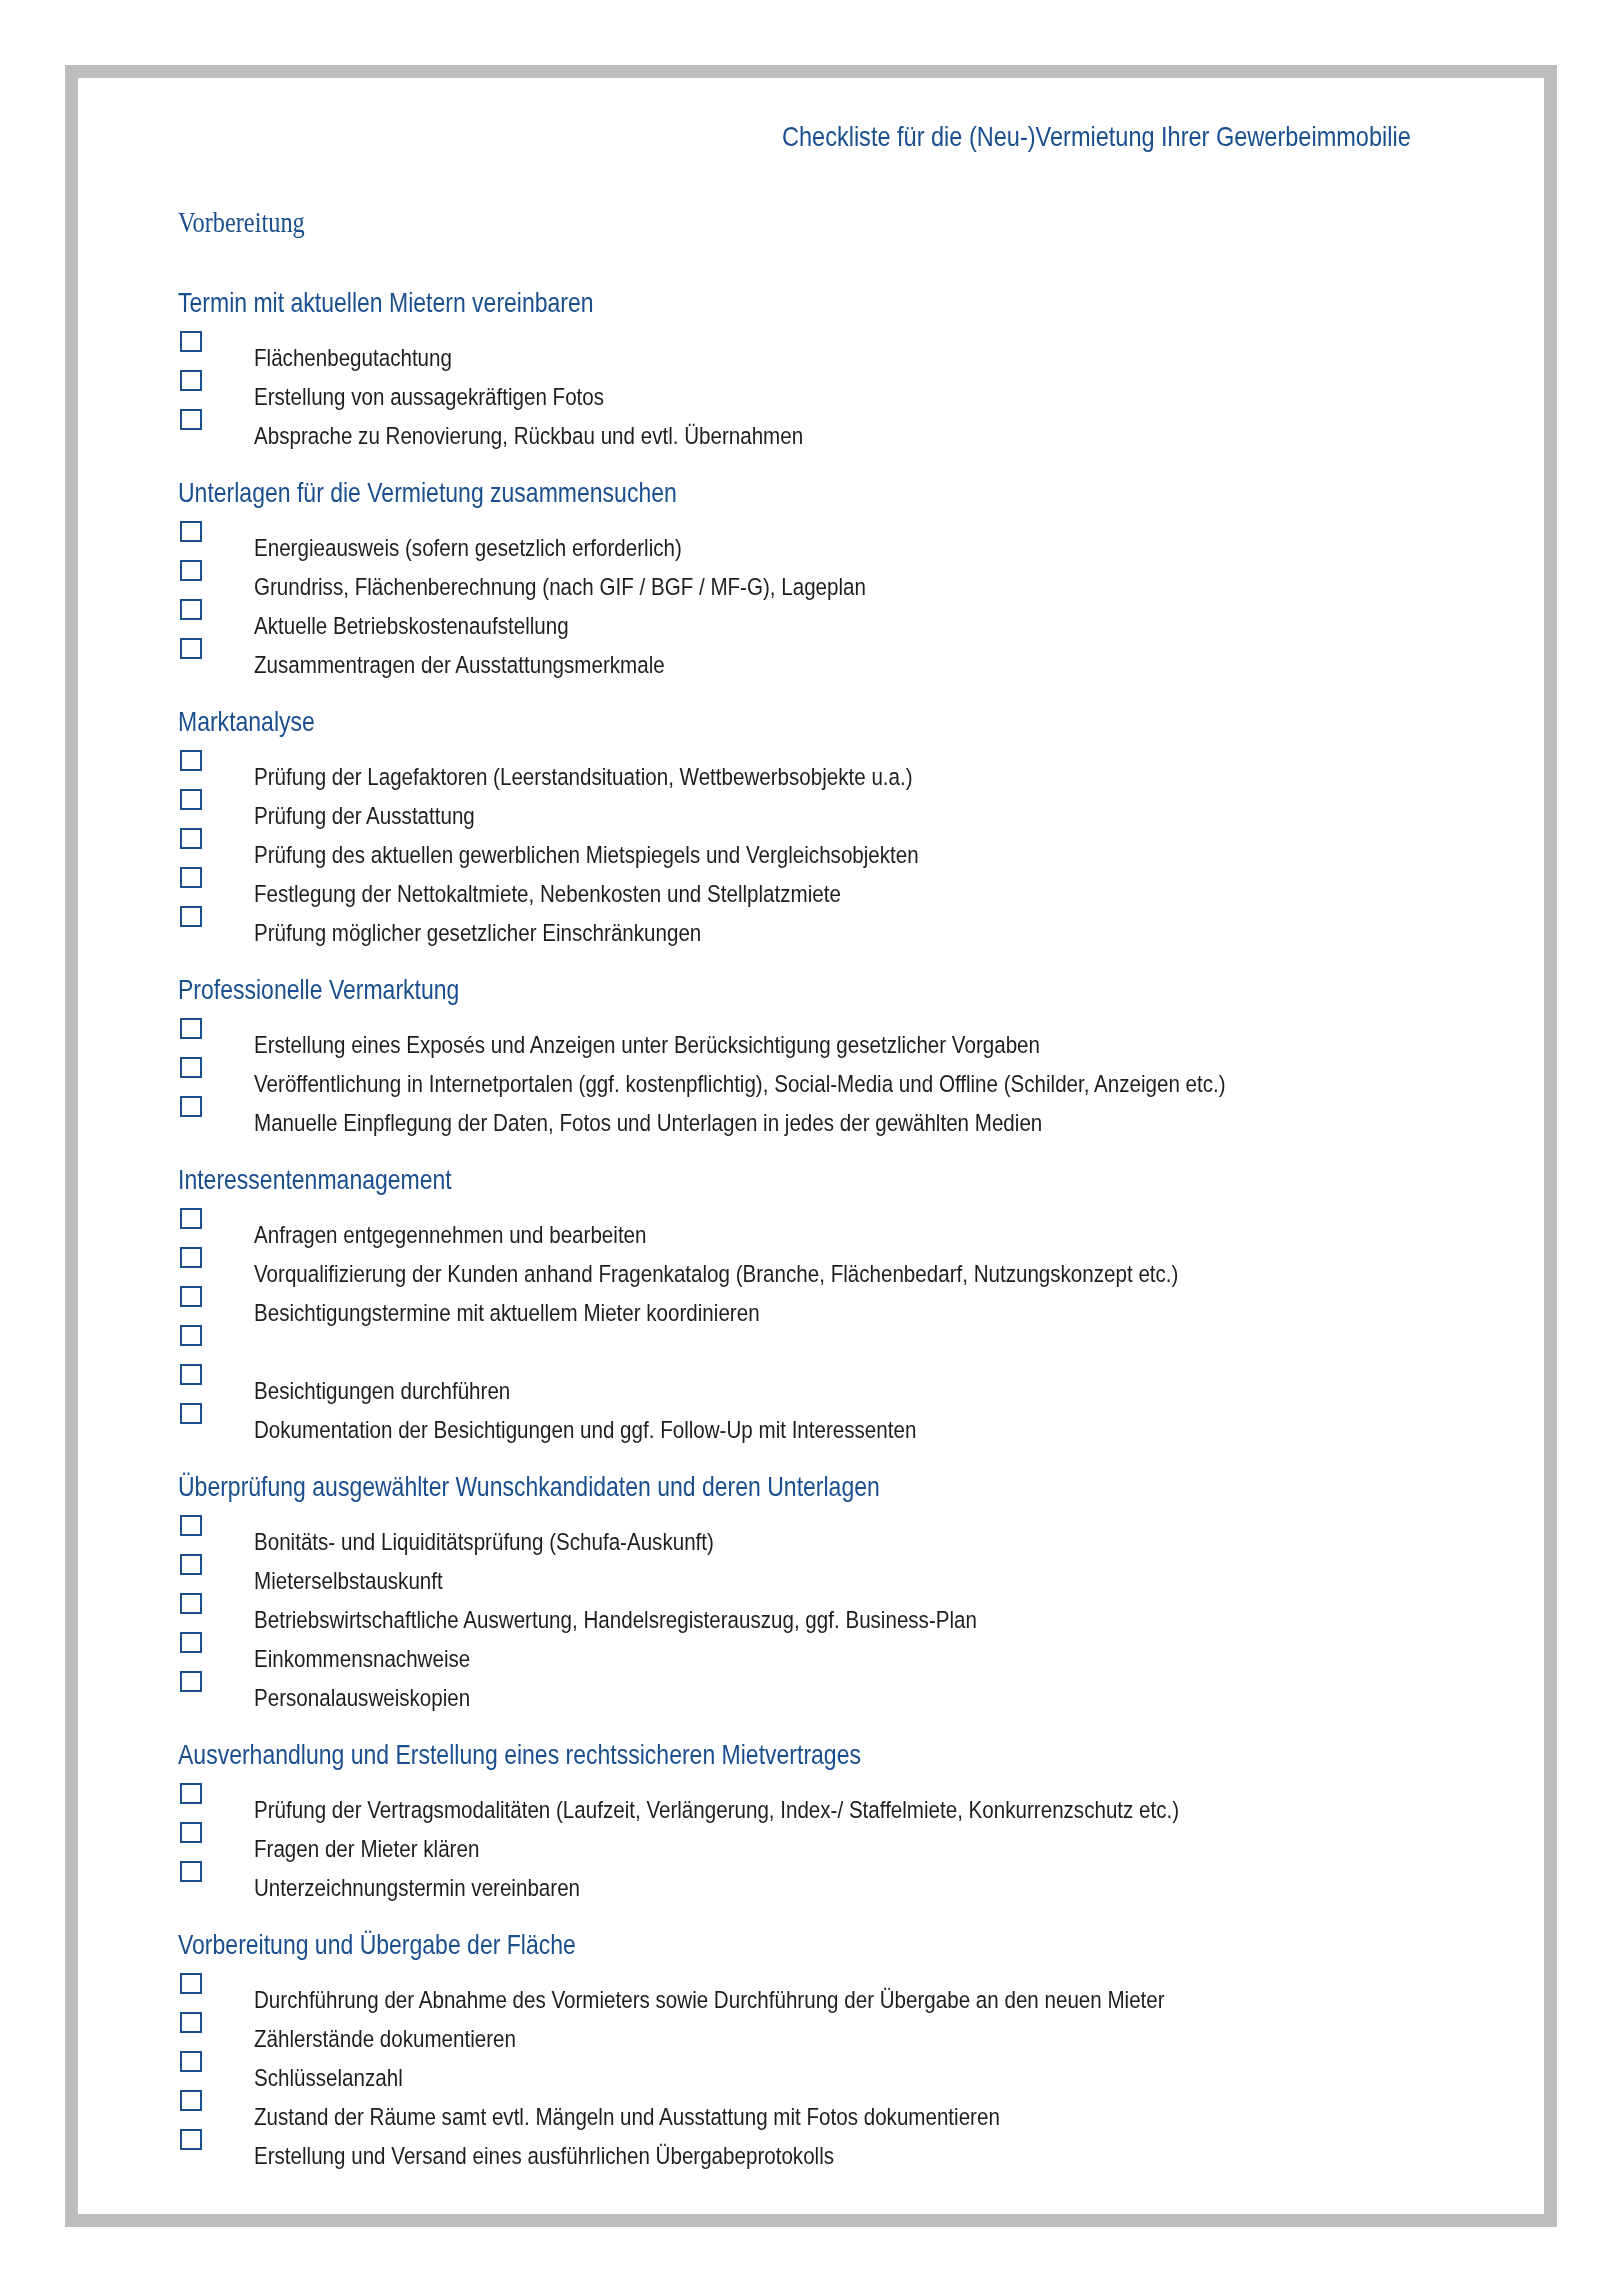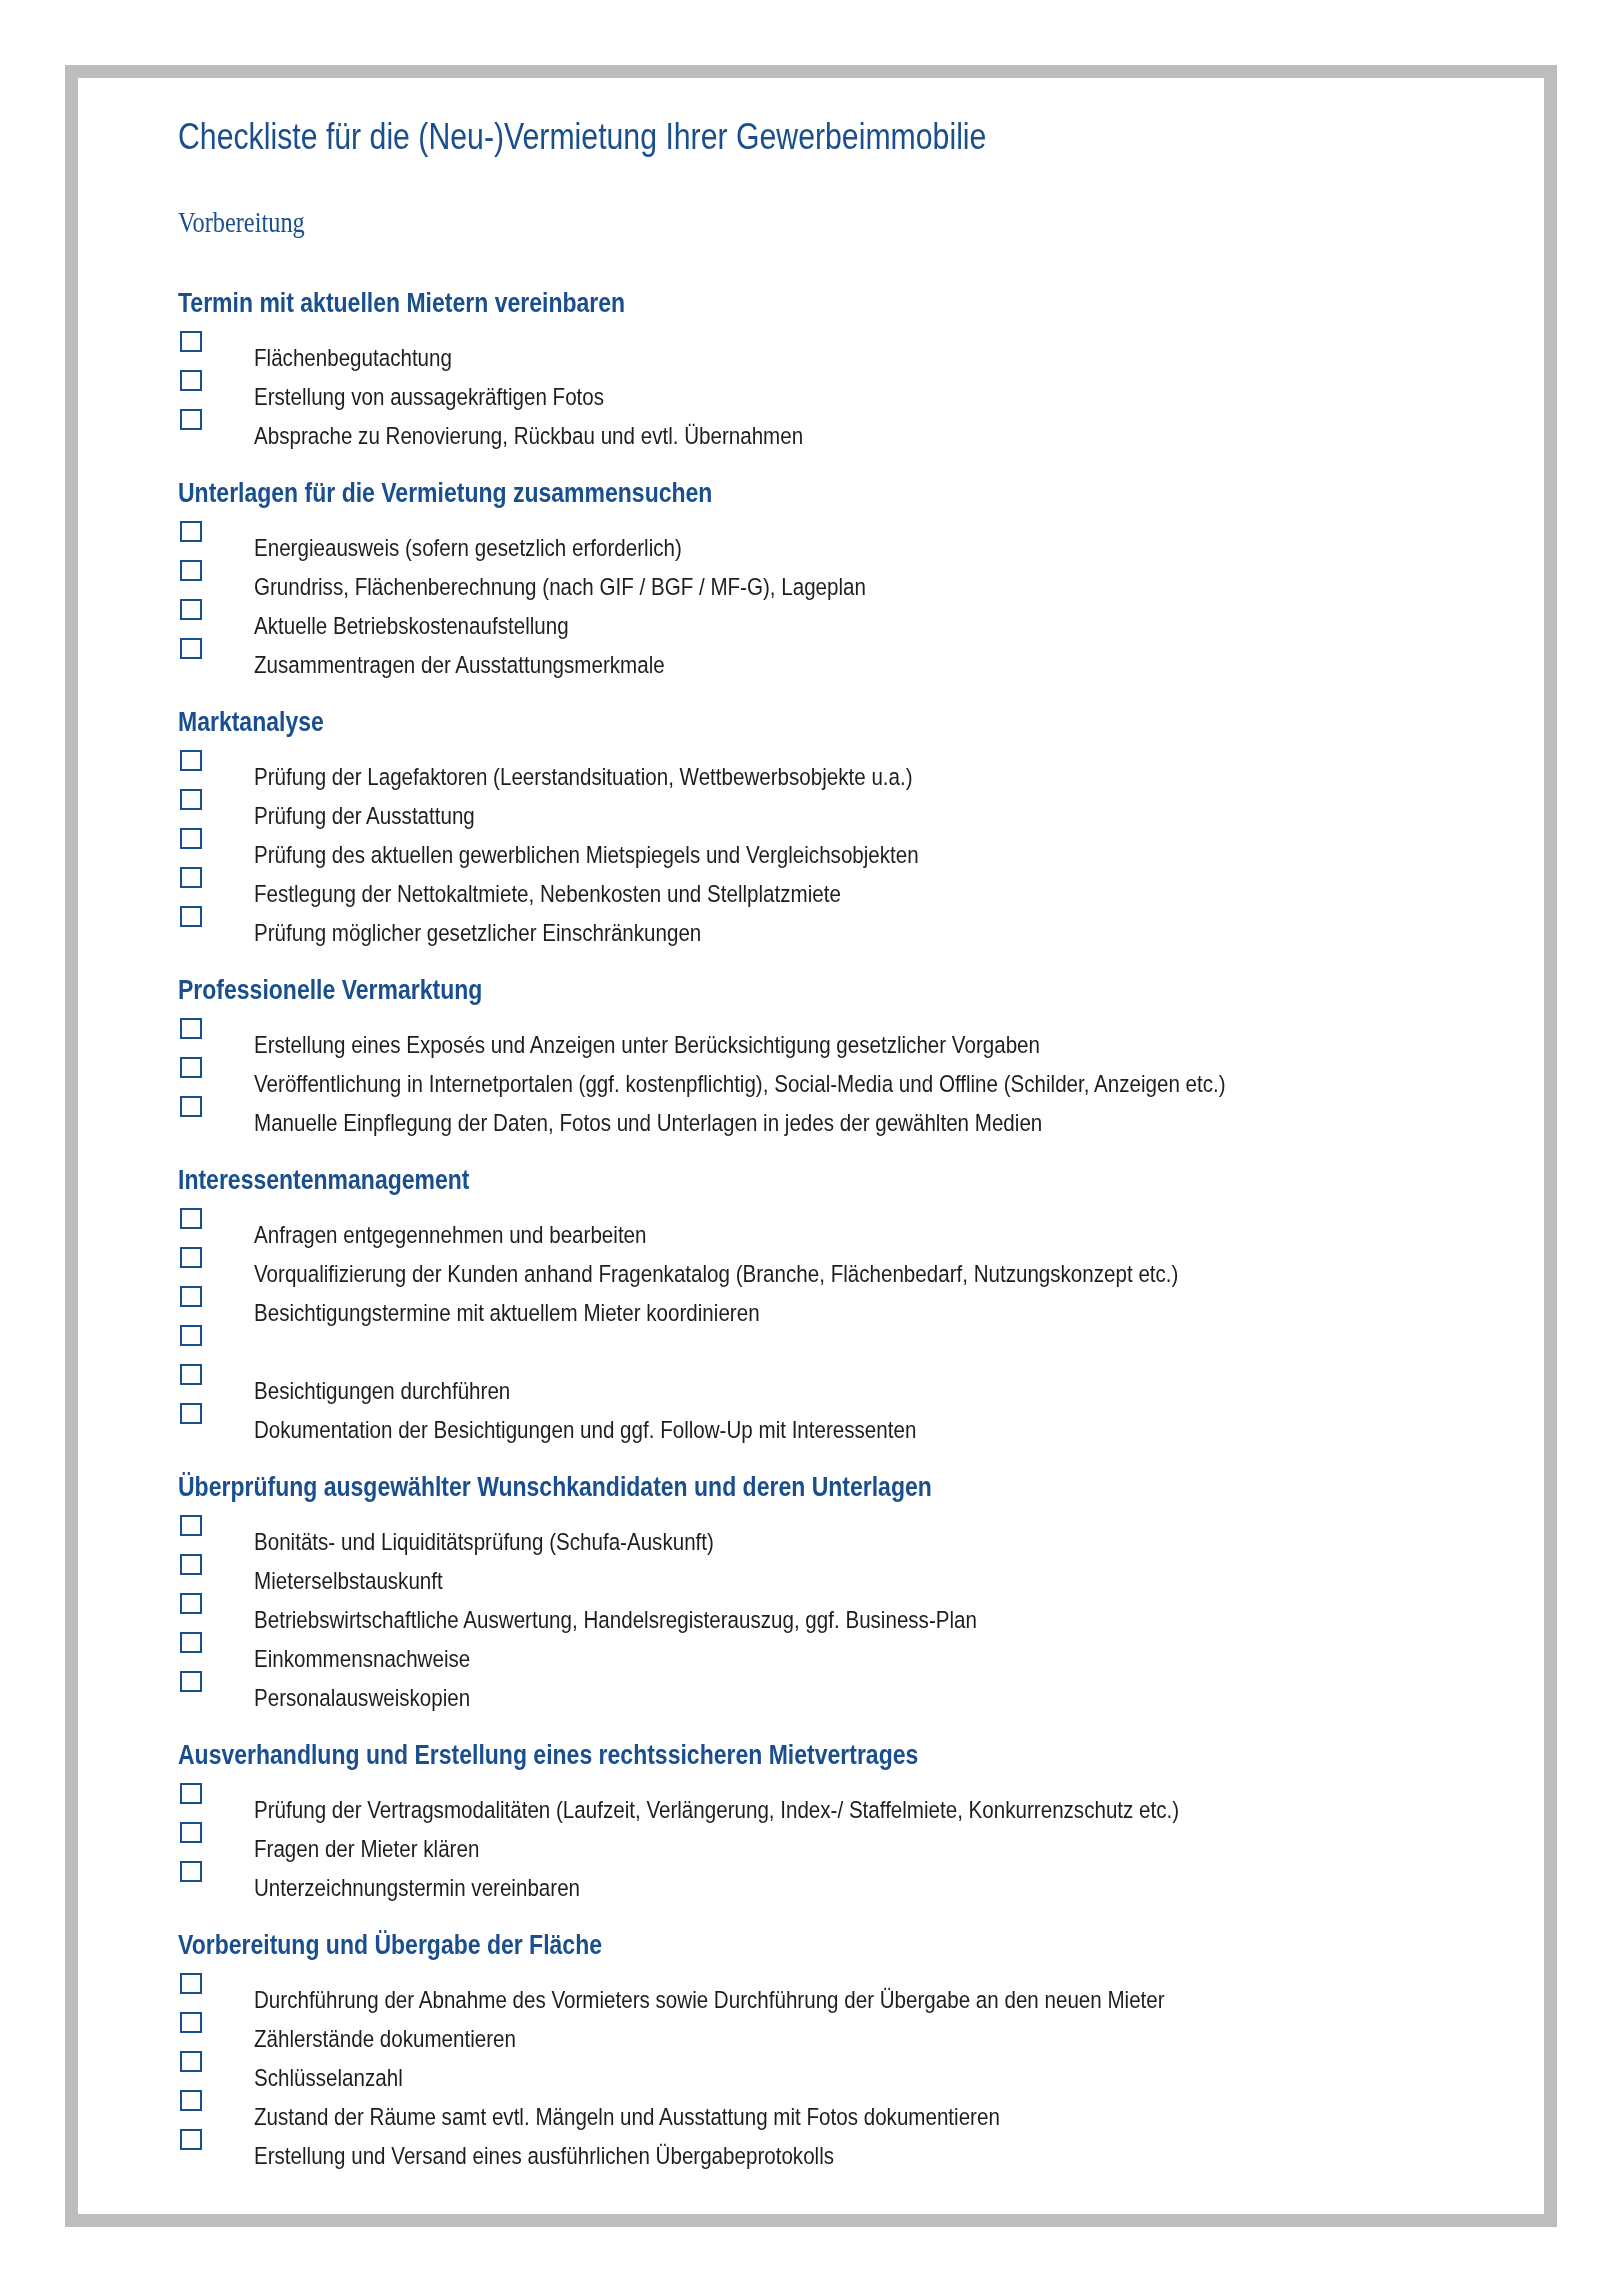--- a/index.html
+++ b/index.html
@@ -10,33 +10,33 @@
     box-sizing: border-box;
     border: 13.7px solid #bdbdbd;
     background: #ffffff;
   }
   .content {
     position: absolute; left: 178px; top: 116px; width: 1353px;
   }
   .cx { display: inline-block; transform-origin: 0 50%; transform: scaleX(0.84); white-space: nowrap; }
   .title {
     font-family: "Liberation Sans", sans-serif;
-    color: #1a4f8f; font-size: 36px; height: 41px; line-height: 41px;
-    margin: 0 0 45px 0; font-weight: normal;
+    color: #1a4f8f; font-size: 28px; height: 41px; line-height: 41px;
+    margin: 0 0 45px 0; font-weight: normal; text-align: right;
   }
   .subtitle {
     font-family: Liberation Serif, serif;
     color: #1a4f8f; font-size: 29px; height: 41px; line-height: 41px;
     margin: 0 0 40px 0; font-weight: normal;
   }
   .section { margin: 0 0 34px 0; }
   .section-heading {
     font-family: "Liberation Sans", sans-serif;
     color: #1a4f8f; font-size: 27.4px; height: 39px; line-height: 39px;
-    margin: 0 0 0px 0; font-weight: bold;
+    margin: 0 0 0px 0; font-weight: normal;
   }
   .item {
     position: relative; height: 39px; line-height: 39px;
     font-family: "Liberation Sans", sans-serif;
     color: #1e1e1e; font-size: 24.5px;
   }
   .checkbox {
     position: absolute; left: 2px; top: 8.8px;
     width: 21.6px; height: 21.6px; box-sizing: border-box;
     border: 2.9px solid #1a4f8f; background: #fff; cursor: pointer;

